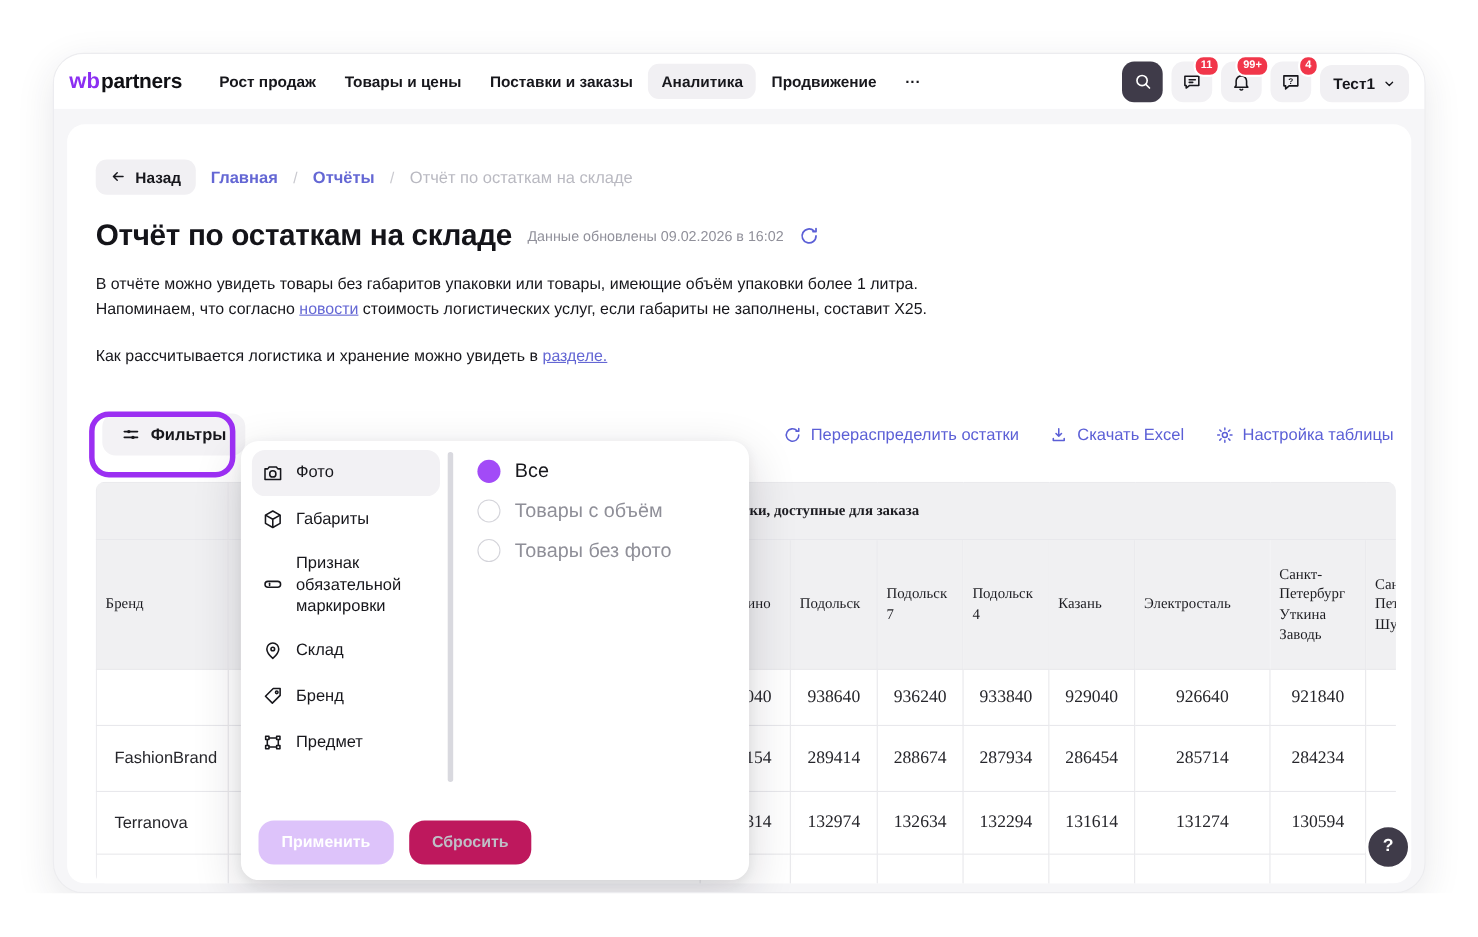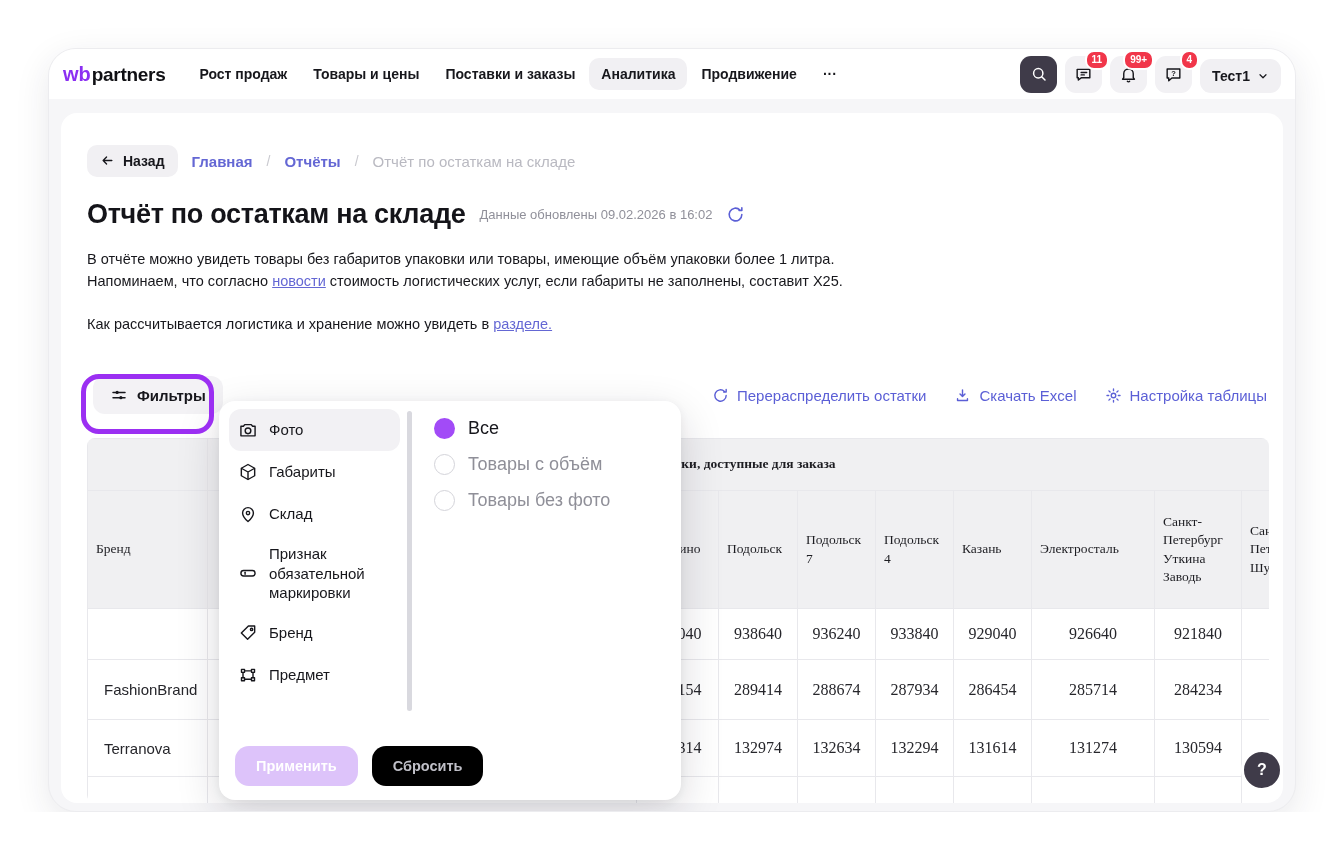--- a/index.html
+++ b/index.html
@@ -73,21 +73,21 @@
   .thumb{position:absolute;right:0;top:10px;width:5px;height:300px;background:#d9d9df;border-radius:3px;}
   .options{flex:1;padding:17px 0 0 22px;}
   .option{display:flex;gap:13px;align-items:center;margin-bottom:15px;font-size:18px;cursor:pointer;}
   .radio{width:21px;height:21px;border-radius:50%;flex:0 0 21px;}
   .radio.sel{background:#a24bf7;}
   .radio.un{border:1.5px solid #d4d4da;background:#fff;}
   .option .lab-sel{color:#17171c;}
   .option .lab-un{color:#8f8f98;}
   .panel-buttons{position:absolute;left:16px;bottom:14px;display:flex;gap:14px;}
   .btn-apply{background:#ddc3fa;color:#fff;border:none;border-radius:14px;padding:12px 21px;font-size:14.5px;font-weight:600;font-family:inherit;cursor:default;}
-  .btn-reset{background:#000000;color:#bfbfc7;border:none;border-radius:14px;padding:12px 21px;font-size:14.5px;font-weight:600;font-family:inherit;cursor:default;}
+  .btn-reset{background:#be185d;color:#bfbfc7;border:none;border-radius:14px;padding:12px 21px;font-size:14.5px;font-weight:600;font-family:inherit;cursor:default;}
 
   .ring{position:absolute;left:32px;top:325px;width:133px;height:60px;border:5px solid #9b2ff2;border-radius:18px;z-index:40;pointer-events:none;}
 
   .help-btn{position:absolute;left:1192px;top:700px;width:42px;height:42px;border-radius:50%;background:#3f3b49;
     color:#fff;font-size:16px;font-weight:700;display:flex;align-items:center;justify-content:center;z-index:50;
     border:3px solid #fff;cursor:pointer;}
 </style>
 </head>
 <body>
 
@@ -334,37 +334,37 @@
         </div>
         <div class="menu-item">
           <span class="mi">
             <svg width="20" height="20" viewBox="0 0 24 24" fill="none" stroke="#17171c" stroke-width="1.7" stroke-linejoin="round">
                 <path d="M12 3l8 4.5v9L12 21l-8-4.5v-9z"></path>
                 <path d="M4 7.5l8 4.5 8-4.5M12 12v9"></path>
               </svg>
           </span>
           <span>Габариты</span>
         </div>
+        <div class="menu-item tall">
+          <span class="mi">
+            <svg width="20" height="20" viewBox="0 0 24 24" fill="none" stroke="#17171c" stroke-width="1.7" stroke-linejoin="round">
+                <rect x="3.5" y="9" width="17" height="6.5" rx="3.25"></rect>
+                <path d="M8.5 11v2.5" stroke-linecap="round"></path>
+              </svg>
+          </span>
+          <span>Признак обязательной маркировки</span>
+        </div>
         <div class="menu-item">
           <span class="mi">
             <svg width="20" height="20" viewBox="0 0 24 24" fill="none" stroke="#17171c" stroke-width="1.7" stroke-linejoin="round">
                 <path d="M12 21s-6.5-5.4-6.5-10.2A6.5 6.5 0 0112 4.3a6.5 6.5 0 016.5 6.5C18.5 15.6 12 21 12 21z"></path>
                 <circle cx="12" cy="10.8" r="2"></circle>
               </svg>
           </span>
           <span>Склад</span>
-        </div>
-        <div class="menu-item tall">
-          <span class="mi">
-            <svg width="20" height="20" viewBox="0 0 24 24" fill="none" stroke="#17171c" stroke-width="1.7" stroke-linejoin="round">
-                <rect x="3.5" y="9" width="17" height="6.5" rx="3.25"></rect>
-                <path d="M8.5 11v2.5" stroke-linecap="round"></path>
-              </svg>
-          </span>
-          <span>Признак обязательной маркировки</span>
         </div>
         <div class="menu-item">
           <span class="mi">
             <svg width="20" height="20" viewBox="0 0 24 24" fill="none" stroke="#17171c" stroke-width="1.7" stroke-linejoin="round">
                 <path d="M12.5 3.5H20v7.5l-8.5 8.5L4 12z"></path>
                 <circle cx="16.3" cy="7.7" r="1.4"></circle>
               </svg>
           </span>
           <span>Бренд</span>
         </div>

